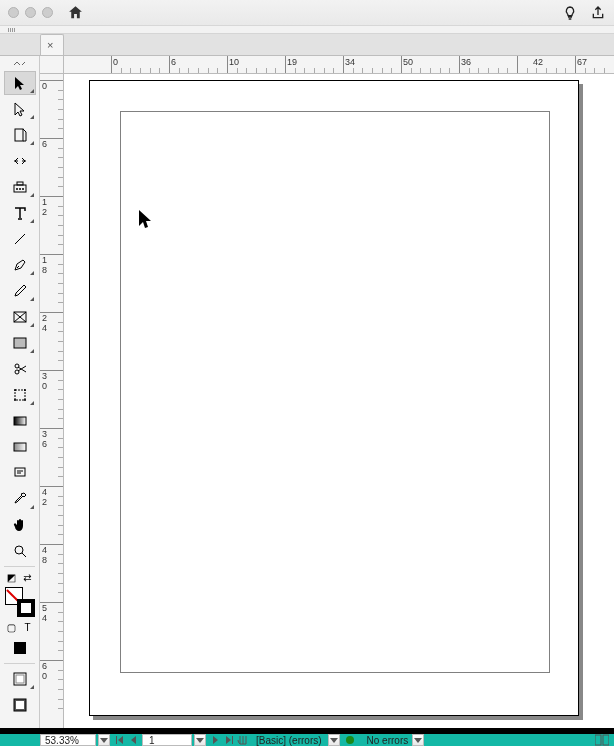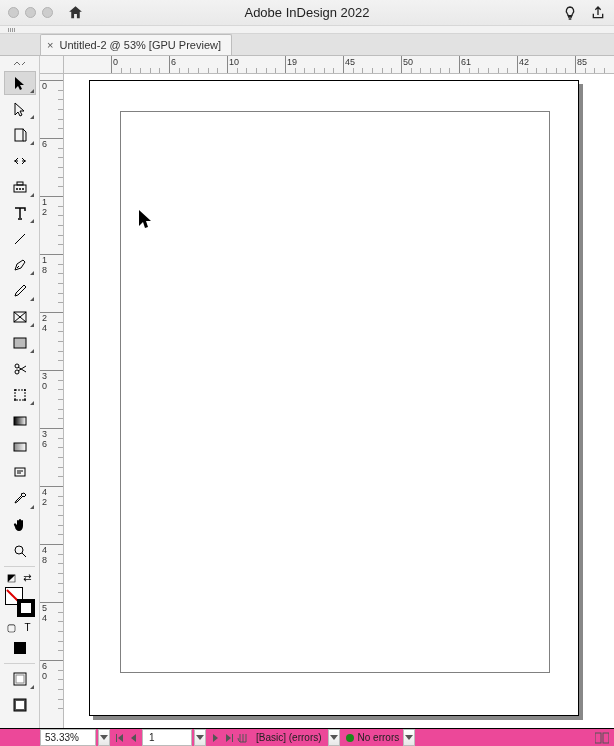--- a/index.html
+++ b/index.html
@@ -58,29 +58,29 @@
   .vruler .ticklabel { position:absolute; left:2px; }
   .vruler .minor { position:absolute; right:0; width:5px; border-top:1px solid #aaa;}
 
   .pasteboard { flex:1; background:#fff; position:relative; overflow:hidden; }
   .page { position:absolute; left:25px; top:6px; width:490px; height:636px; background:#fff; border:1px solid #000; box-shadow:4px 4px 0 #888;}
   .margins { position:absolute; left:30px; top:30px; right:28px; bottom:42px; border:1px solid #808080;}
   .cursor-arrow { position:absolute; left:48px; top:128px; width:14px; height:20px; color:#000;}
   .cursor-arrow svg { width:14px; height:20px; }
 
   
-  .statusbar { height:18px; background:#ec4899; border-top:1px solid #000000; display:flex; align-items:center; font-size:10px; color:#222;}
+  .statusbar { height:18px; background:#14b8a6; border-top:6px solid #000000; display:flex; align-items:center; font-size:10px; color:#222;}
   .statusbar > * { height:100%; display:flex; align-items:center; }
   .status-spacer { width:40px; }
   .zoom-field { width:56px; border:1px solid #bbb; background:#fff; padding:0 4px; margin-right:2px; }
   .arrow-btn { width:12px; border:1px solid #bbb; background:linear-gradient(#fff,#e8e8e8); justify-content:center; margin-right:2px;}
   .nav-btn { width:14px; justify-content:center; color:#333; border:1px solid transparent;}
   .page-field { width:50px; border:1px solid #bbb; background:#fff; padding:0 6px; margin:0 2px;}
   .preset-label { margin:0 6px; }
-  .errors { margin-left:4px; display:flex; align-items:center; gap:4px;}
+  .errors { margin-left:4px; display:flex; align-items:center; gap:13px;}
   .errors .dot { width:8px; height:8px; border-radius:50%; background:#1a8a1a; }
   .flex-spacer { flex:1; }
   .view-toggle { width:16px; justify-content:center; margin-right:4px; }
 
   .tri-down { width:0; height:0; border-left:4px solid transparent; border-right:4px solid transparent; border-top:5px solid #555; display:inline-block;}
   .tri-right { width:0; height:0; border-top:4px solid transparent; border-bottom:4px solid transparent; border-left:5px solid #555; display:inline-block;}
   .tri-left { width:0; height:0; border-top:4px solid transparent; border-bottom:4px solid transparent; border-right:5px solid #555; display:inline-block;}
   .tri-bar-right { display:inline-flex; align-items:center;}
   .tri-bar-right:after{ content:""; width:1px; height:8px; background:#555; margin-left:1px;}
   .tri-bar-left { display:inline-flex; align-items:center;}
@@ -93,21 +93,20 @@
   <div class="traffic">
     <div class="traffic-dot"></div>
     <div class="traffic-dot"></div>
     <div class="traffic-dot"></div>
   </div>
   <div class="home-btn">
     <svg viewBox="0 0 24 24" fill="currentColor">
         <path d="M12 3l9 8h-3v9h-4v-6h-4v6H6v-9H3z"></path>
       </svg>
   </div>
-  <div class="title-text">Adobe InDesign 2022</div>
   <div class="title-right">
     <span>
         <svg viewBox="0 0 24 24" fill="none" stroke="currentColor" stroke-width="2">
           <path d="M9 18h6M10 21h4M12 3a6 6 0 0 0-4 10c1 .9 1 2 1 3h6c0-1 0-2.1 1-3a6 6 0 0 0-4-10z"></path>
         </svg>
       </span>
     <span>
         <svg viewBox="0 0 24 24" fill="none" stroke="currentColor" stroke-width="2">
           <path d="M12 3v12M8 7l4-4 4 4M5 13v6h14v-6"></path>
         </svg>
@@ -115,21 +114,20 @@
   </div>
 </div>
 
 <div class="substrip">
   <div class="grip"></div>
 </div>
 
 <div class="tabs">
   <div class="tab">
     <span class="close">×</span>
-    <span>Untitled-2 @ 53% [GPU Preview]</span>
   </div>
 </div>
 
 <div class="app-body">
 
   <div class="toolbar">
     <div class="tool-row">
       <div class="tool" style="height:12px;">
         <svg viewBox="0 0 16 8">
             <path d="M2 6l3-3 3 3M10 6l3-3" stroke="#666" fill="none"></path>
@@ -333,49 +331,49 @@
         <div class="minor" style="left: 201.667px;"></div>
         <div class="minor" style="left: 211.333px;"></div>
         <div class="tick" style="left: 221px;"></div>
         <div class="ticklabel" style="left: 223px;">19</div>
         <div class="minor" style="left: 230.667px;"></div>
         <div class="minor" style="left: 240.333px;"></div>
         <div class="minor" style="left: 250px;"></div>
         <div class="minor" style="left: 259.667px;"></div>
         <div class="minor" style="left: 269.333px;"></div>
         <div class="tick" style="left: 279px;"></div>
-        <div class="ticklabel" style="left: 281px;">45</div>
+        <div class="ticklabel" style="left: 281px;">34</div>
         <div class="minor" style="left: 288.667px;"></div>
         <div class="minor" style="left: 298.333px;"></div>
         <div class="minor" style="left: 308px;"></div>
         <div class="minor" style="left: 317.667px;"></div>
         <div class="minor" style="left: 327.333px;"></div>
         <div class="tick" style="left: 337px;"></div>
         <div class="ticklabel" style="left: 339px;">50</div>
         <div class="minor" style="left: 346.667px;"></div>
         <div class="minor" style="left: 356.333px;"></div>
         <div class="minor" style="left: 366px;"></div>
         <div class="minor" style="left: 375.667px;"></div>
         <div class="minor" style="left: 385.333px;"></div>
         <div class="tick" style="left: 395px;"></div>
-        <div class="ticklabel" style="left: 397px;">61</div>
+        <div class="ticklabel" style="left: 397px;">36</div>
         <div class="minor" style="left: 404.667px;"></div>
         <div class="minor" style="left: 414.333px;"></div>
         <div class="minor" style="left: 424px;"></div>
         <div class="minor" style="left: 433.667px;"></div>
         <div class="minor" style="left: 443.333px;"></div>
         <div class="tick" style="left: 453px;"></div>
-        <div class="ticklabel" style="left: 455px;">42</div>
+        <div class="ticklabel" style="left: 469px;">42</div>
         <div class="minor" style="left: 462.667px;"></div>
         <div class="minor" style="left: 472.333px;"></div>
         <div class="minor" style="left: 482px;"></div>
         <div class="minor" style="left: 491.667px;"></div>
         <div class="minor" style="left: 501.333px;"></div>
         <div class="tick" style="left: 511px;"></div>
-        <div class="ticklabel" style="left: 513px;">85</div>
+        <div class="ticklabel" style="left: 513px;">67</div>
         <div class="minor" style="left: 520.667px;"></div>
         <div class="minor" style="left: 530.333px;"></div>
         <div class="minor" style="left: 540px;"></div>
         <div class="minor" style="left: 549.667px;"></div>
       </div>
     <div class="content-row">
       <div class="vruler" id="vruler">
           <div class="tick" style="top: 6px;"></div>
           <div class="ticklabel" style="top: 7px;">0</div>
           <div class="minor" style="top: 15.6667px;"></div>

